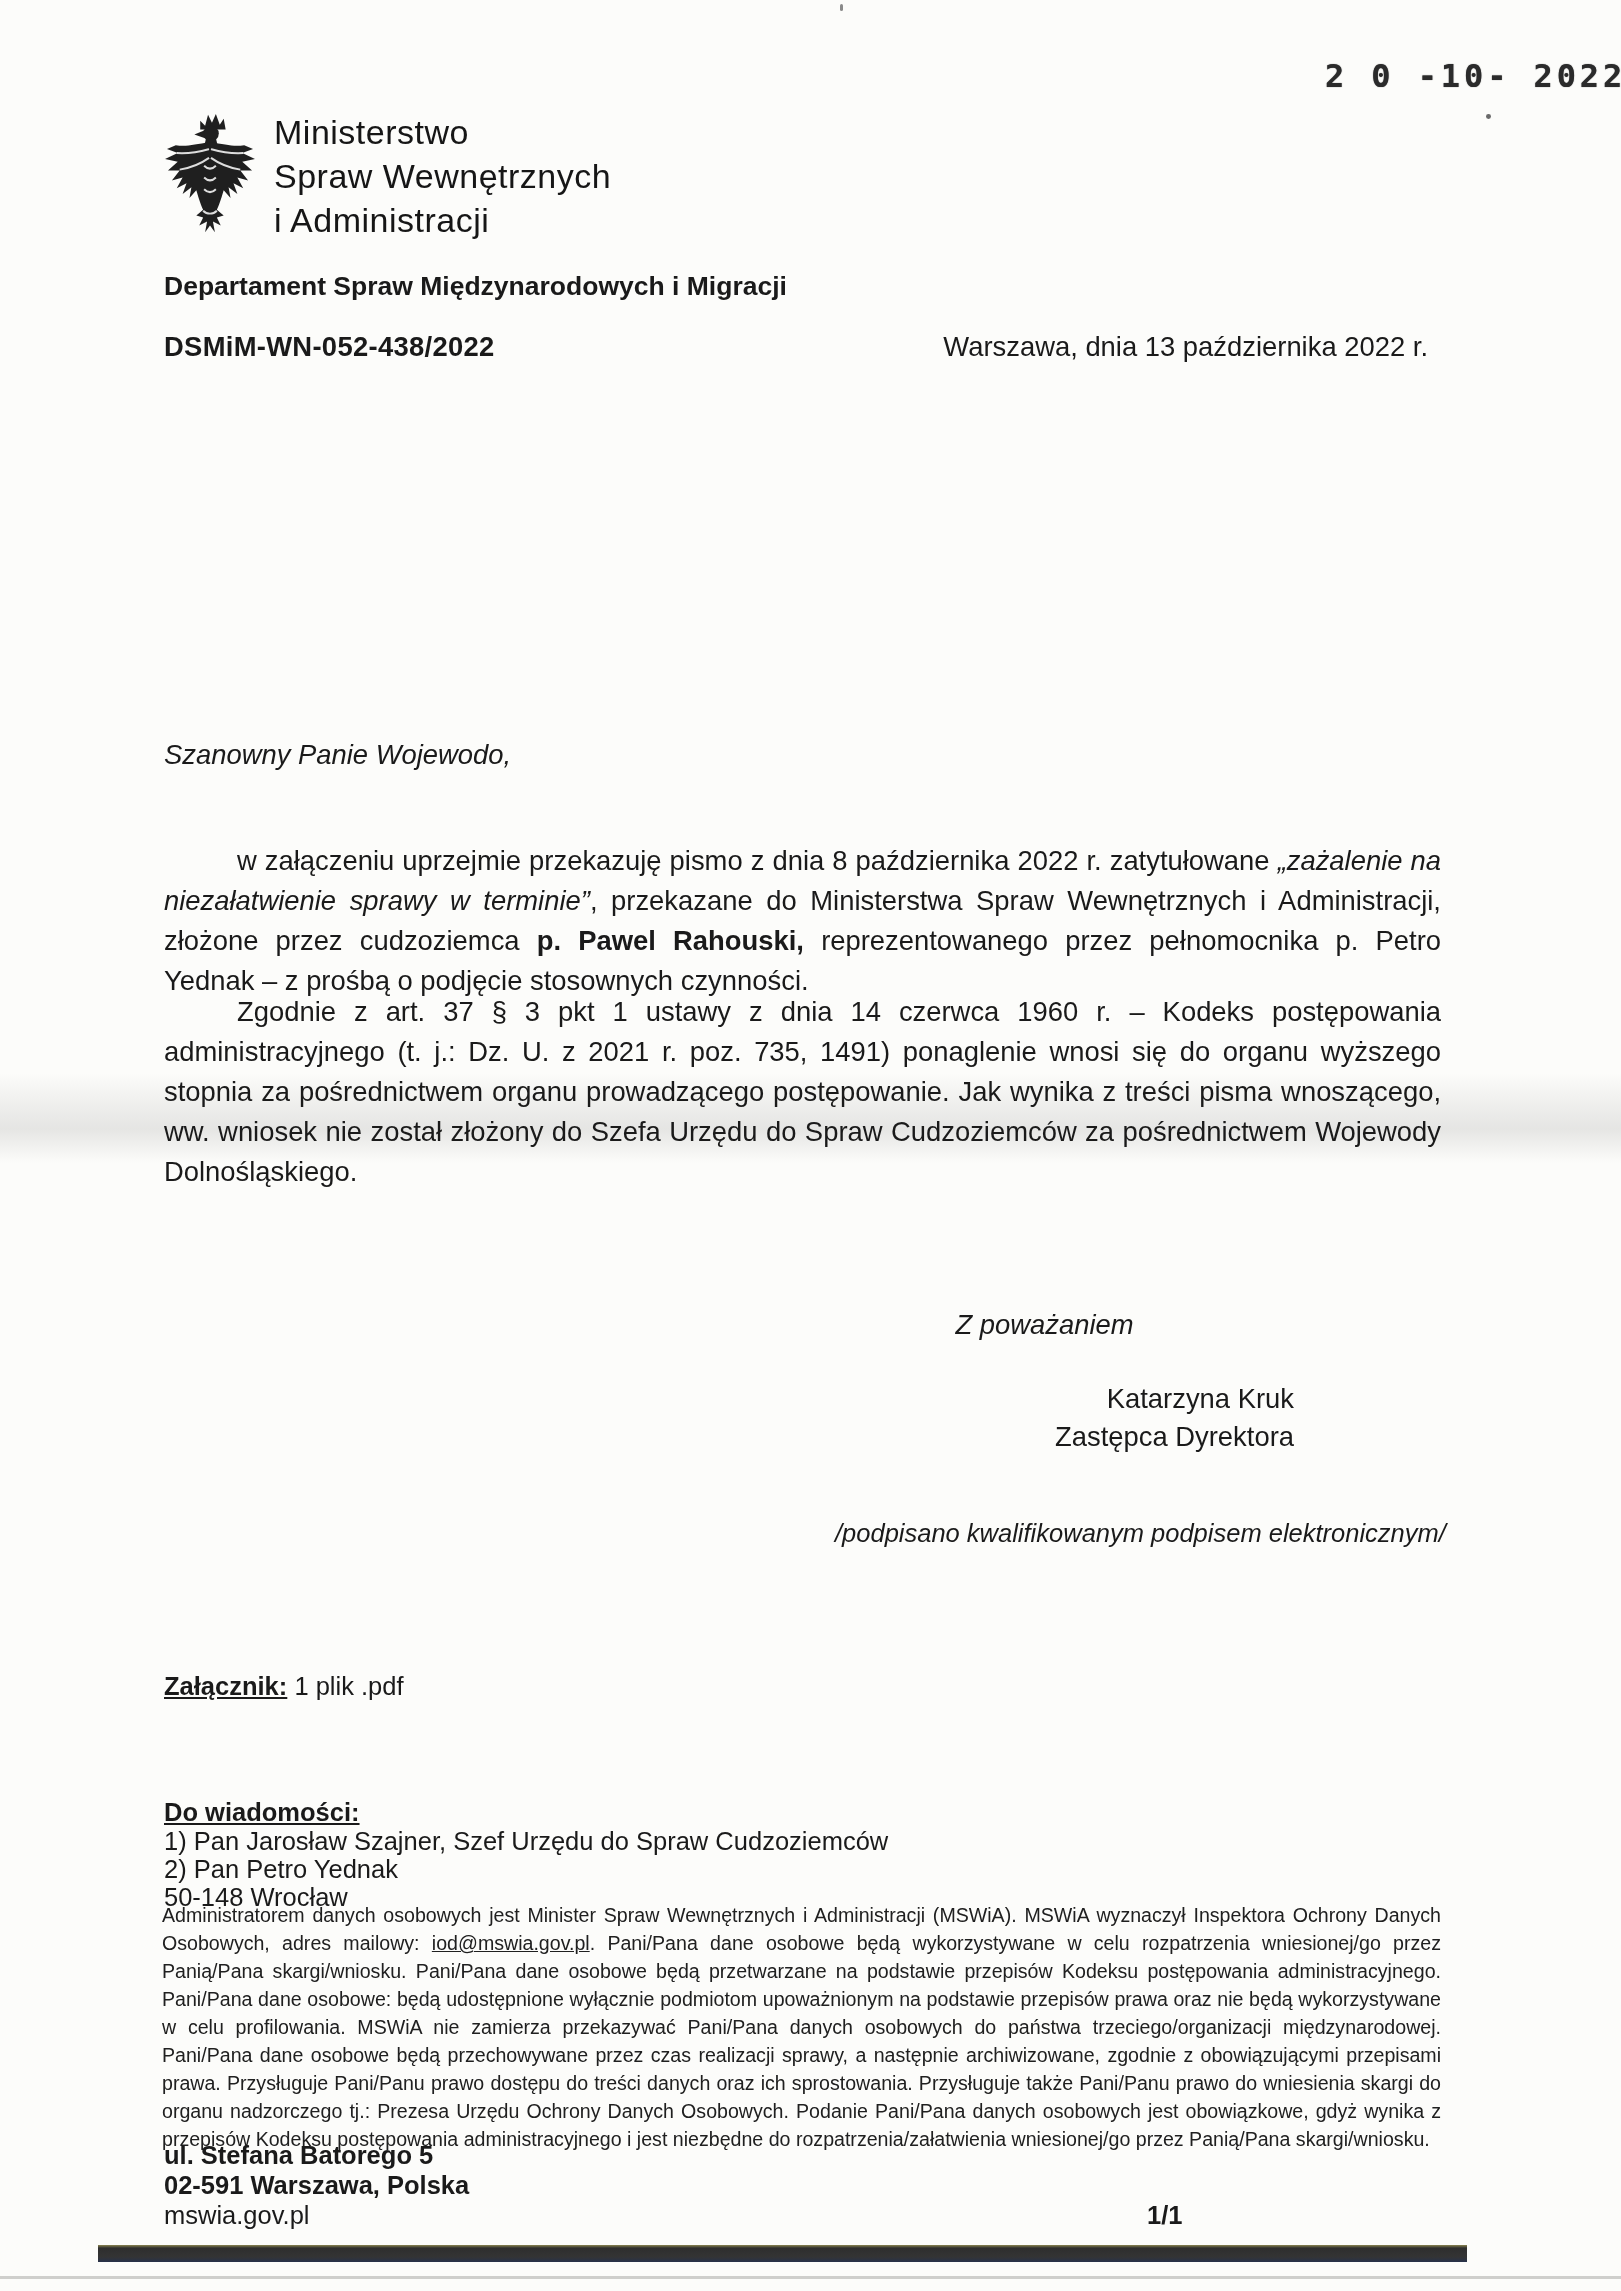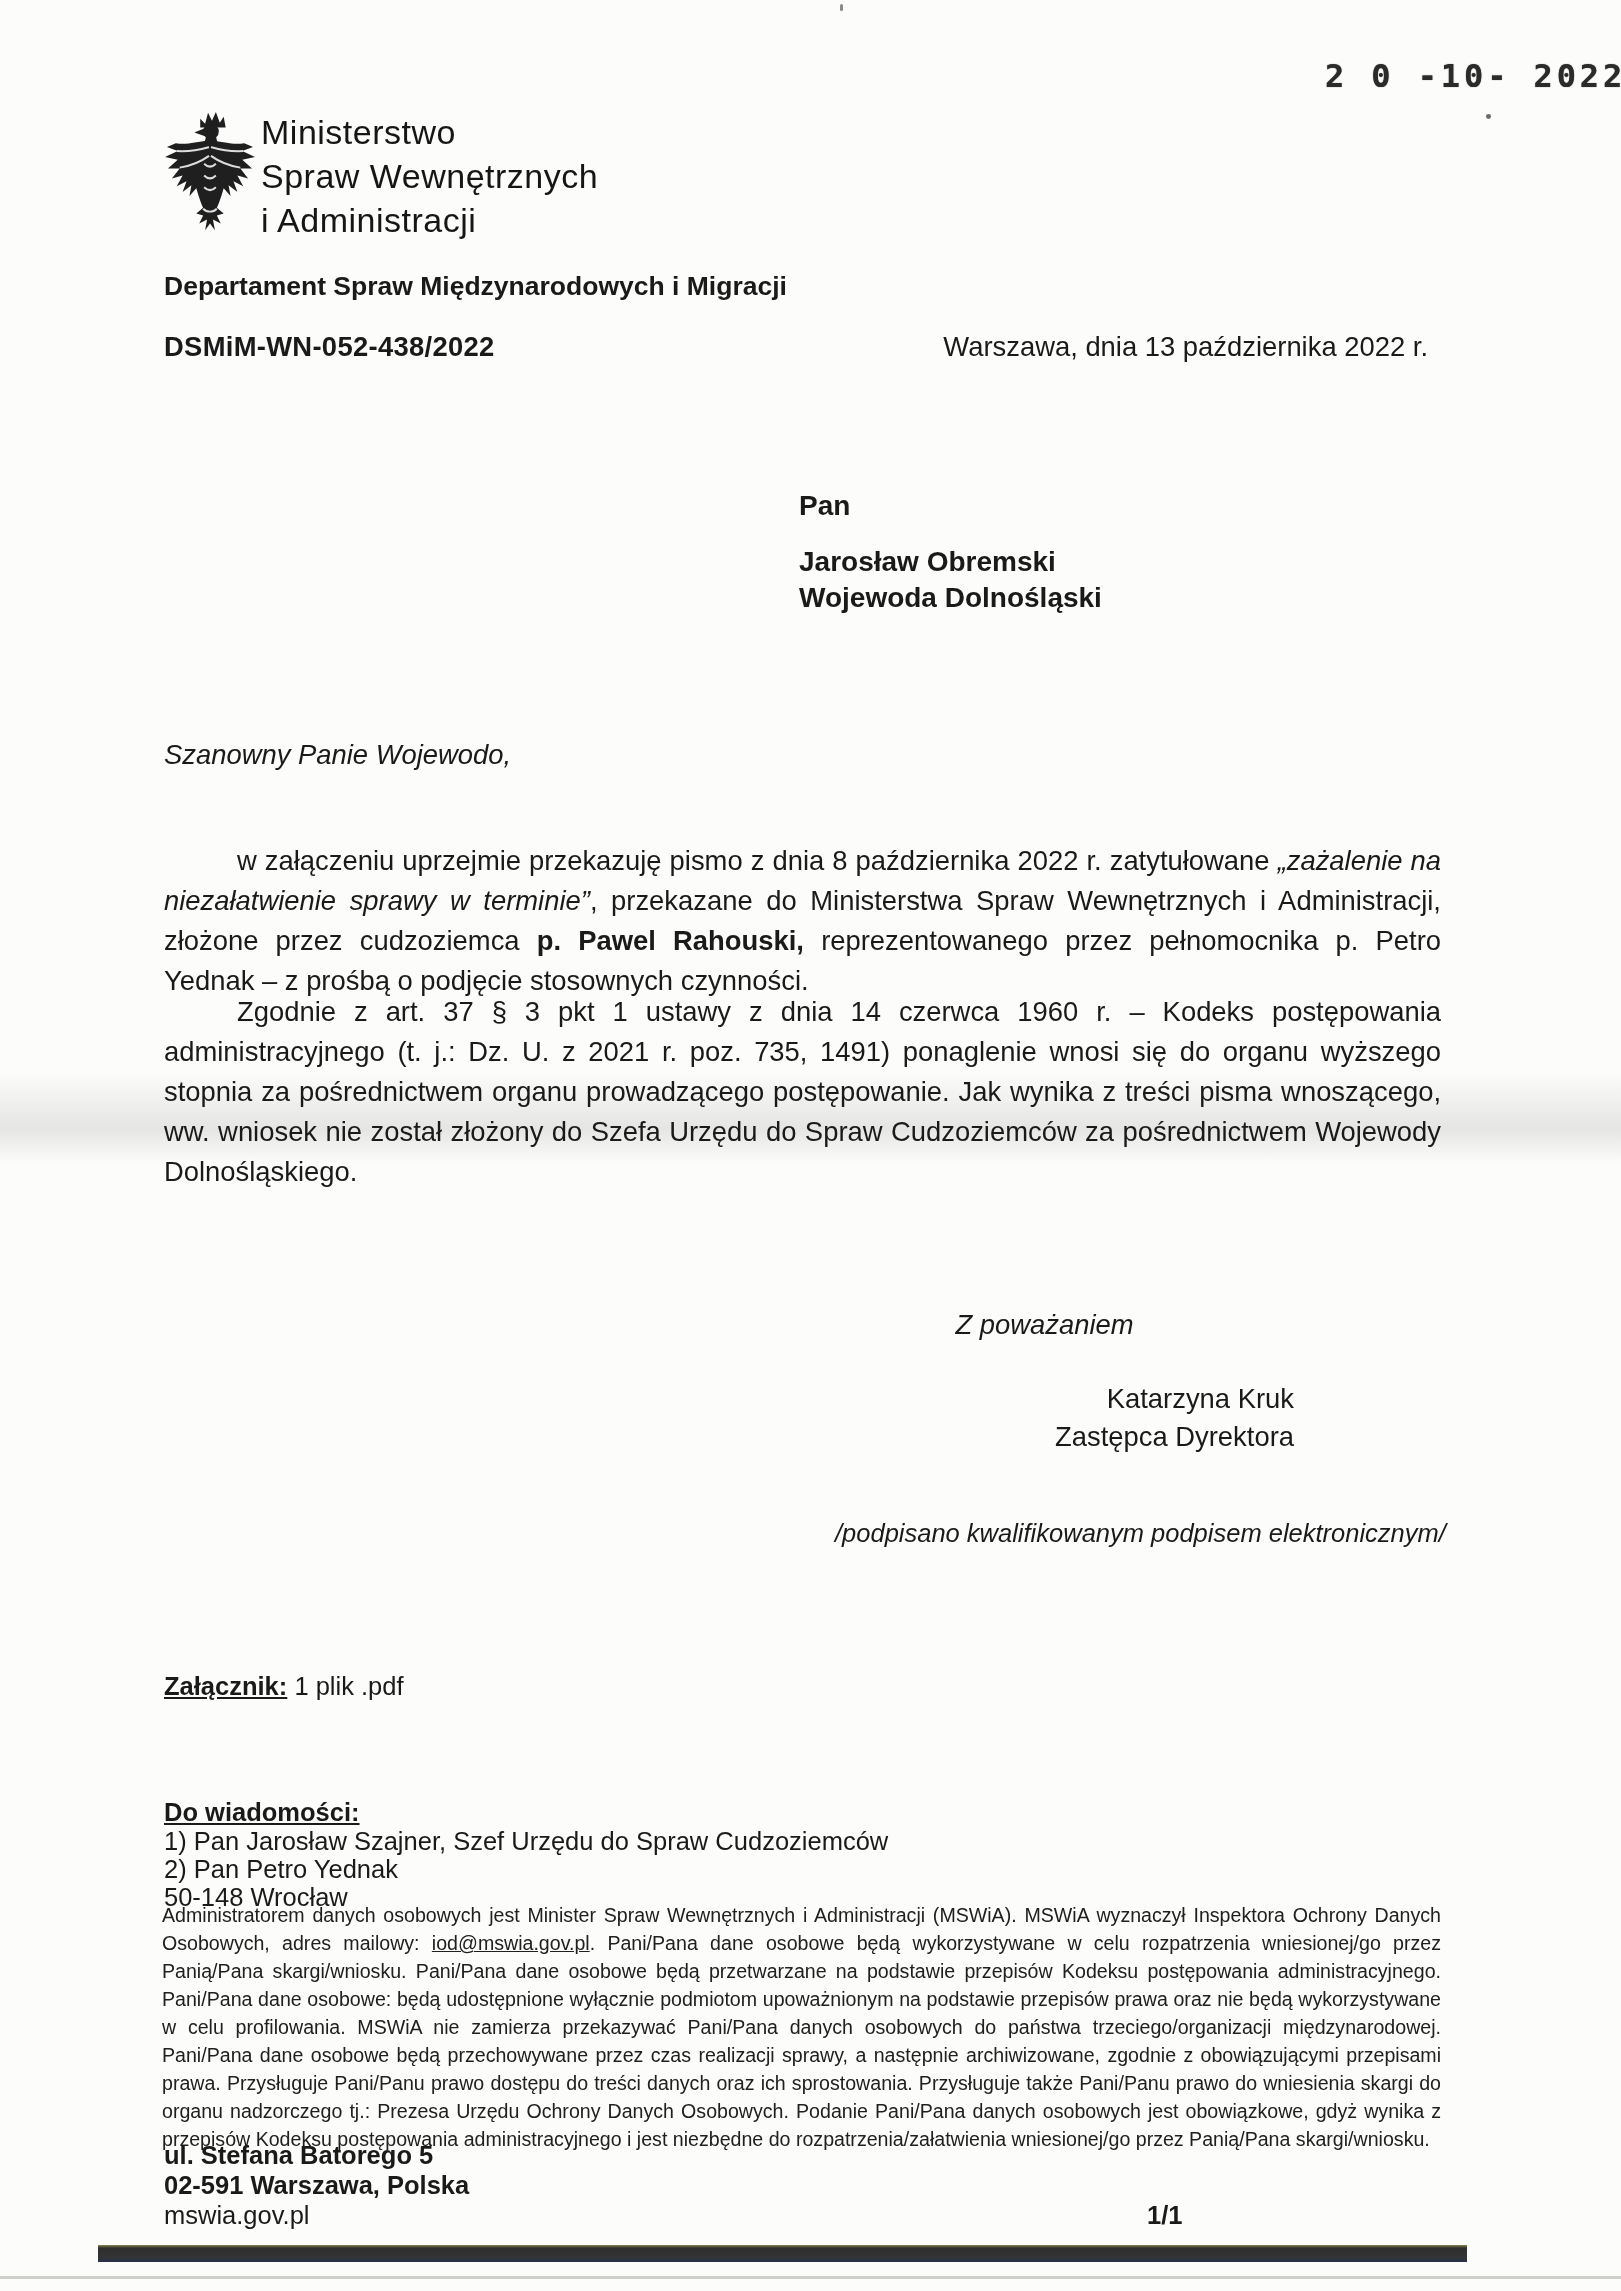--- a/index.html
+++ b/index.html
@@ -18,21 +18,21 @@
   .stamp{
     left:1325px;top:57px;
     font-family:"DejaVu Sans Mono", monospace;
     font-size:32px;font-weight:700;letter-spacing:3.9px;
     color:#2b2b2b;
     text-shadow:0 0 1px #555;
   }
   .stamp-dot{left:1486px;top:114px;width:4.9px;height:4.9px;border-radius:50%;background:#6a6a6a;}
   .top-dot{left:840px;top:3.9px;width:2.9px;height:6.9px;background:#8a8a8a;border-radius:2px;}
   
-  .logo-block{left:163px;top:106px;display:flex;align-items:center;gap:4px;}
+  .logo-block{left:163px;top:106px;display:flex;align-items:flex-end;gap:17px;}
   .eagle{width:94px;height:133px;}
   .ministry-name{font-size:34px;line-height:44px;color:#161616;padding-top:3.9px;letter-spacing:0.5px;}
   .department{left:164px;top:271px;font-size:26.5px;font-weight:700;}
   .ref-row{left:164px;top:331px;width:1264px;display:flex;justify-content:space-between;font-size:27.4px;}
   .ref-num{font-weight:700;letter-spacing:0.3px;}
   
   .recipient{left:799px;top:488px;font-size:28px;font-weight:700;line-height:36px;}
   .recipient .salutation{margin-bottom:19.6px;}
   
   .greeting{left:164px;top:739px;font-size:27.4px;font-style:italic;}
@@ -122,25 +122,20 @@
     </div>
   </div>
 
   <div class="abs department">Departament Spraw Międzynarodowych i Migracji</div>
 
   <div class="abs ref-row">
     <span class="ref-num">DSMiM-WN-052-438/2022</span>
     <span>Warszawa, dnia 13 października 2022 r.</span>
   </div>
 
-  <div class="abs recipient">
-    <div class="salutation">Pan</div>
-    <div>Jarosław Obremski</div>
-    <div>Wojewoda Dolnośląski</div>
-  </div>
 
   <div class="abs greeting">Szanowny Panie Wojewodo,</div>
 
   <p class="abs body-p p1"><span>w załączeniu uprzejmie przekazuję pismo z dnia 8 października 2022 r. zatytułowane </span><span class="italic">„zażalenie na niezałatwienie sprawy w terminie”</span><span>, przekazane do Ministerstwa Spraw Wewnętrznych i Administracji, złożone przez cudzoziemca </span><span class="bold">p. Pawel Rahouski,</span><span> reprezentowanego przez pełnomocnika p. Petro Yednak – z prośbą o podjęcie stosownych czynności.</span></p>
 
   <p class="abs body-p p2">Zgodnie z art. 37 § 3 pkt 1 ustawy z dnia 14 czerwca 1960 r. – Kodeks postępowania administracyjnego (t. j.: Dz. U. z 2021 r. poz. 735, 1491) ponaglenie wnosi się do organu wyższego stopnia za pośrednictwem organu prowadzącego postępowanie. Jak wynika z treści pisma wnoszącego, ww. wniosek nie został złożony do Szefa Urzędu do Spraw Cudzoziemców za pośrednictwem Wojewody Dolnośląskiego.</p>
 
   <div class="abs valediction">Z poważaniem</div>
   <div class="abs signer">
     <div>Katarzyna Kruk</div>

